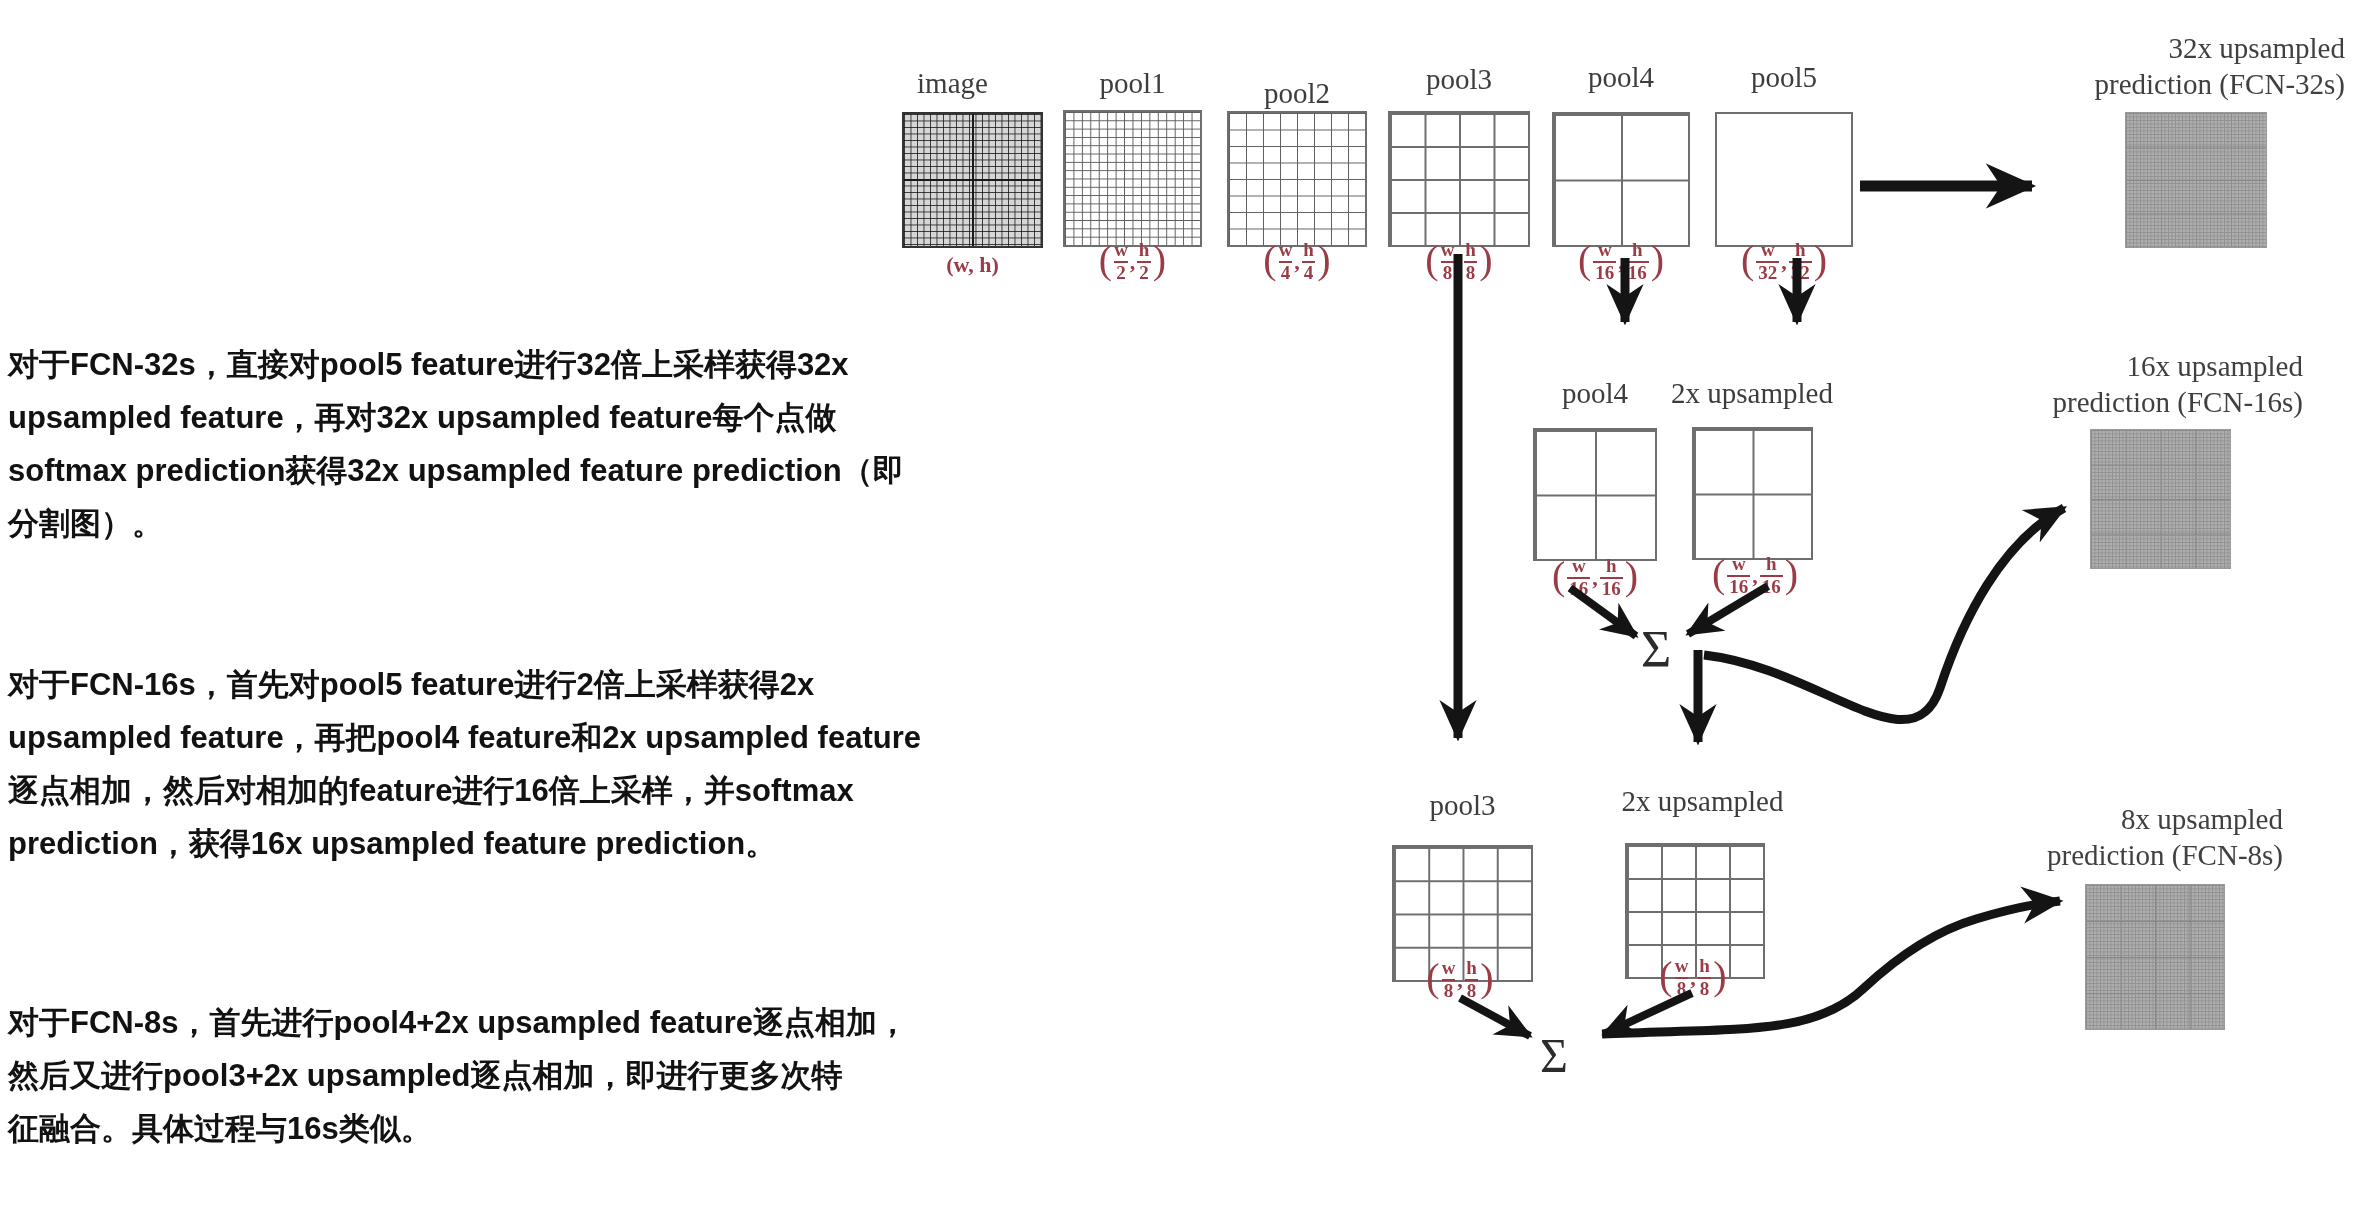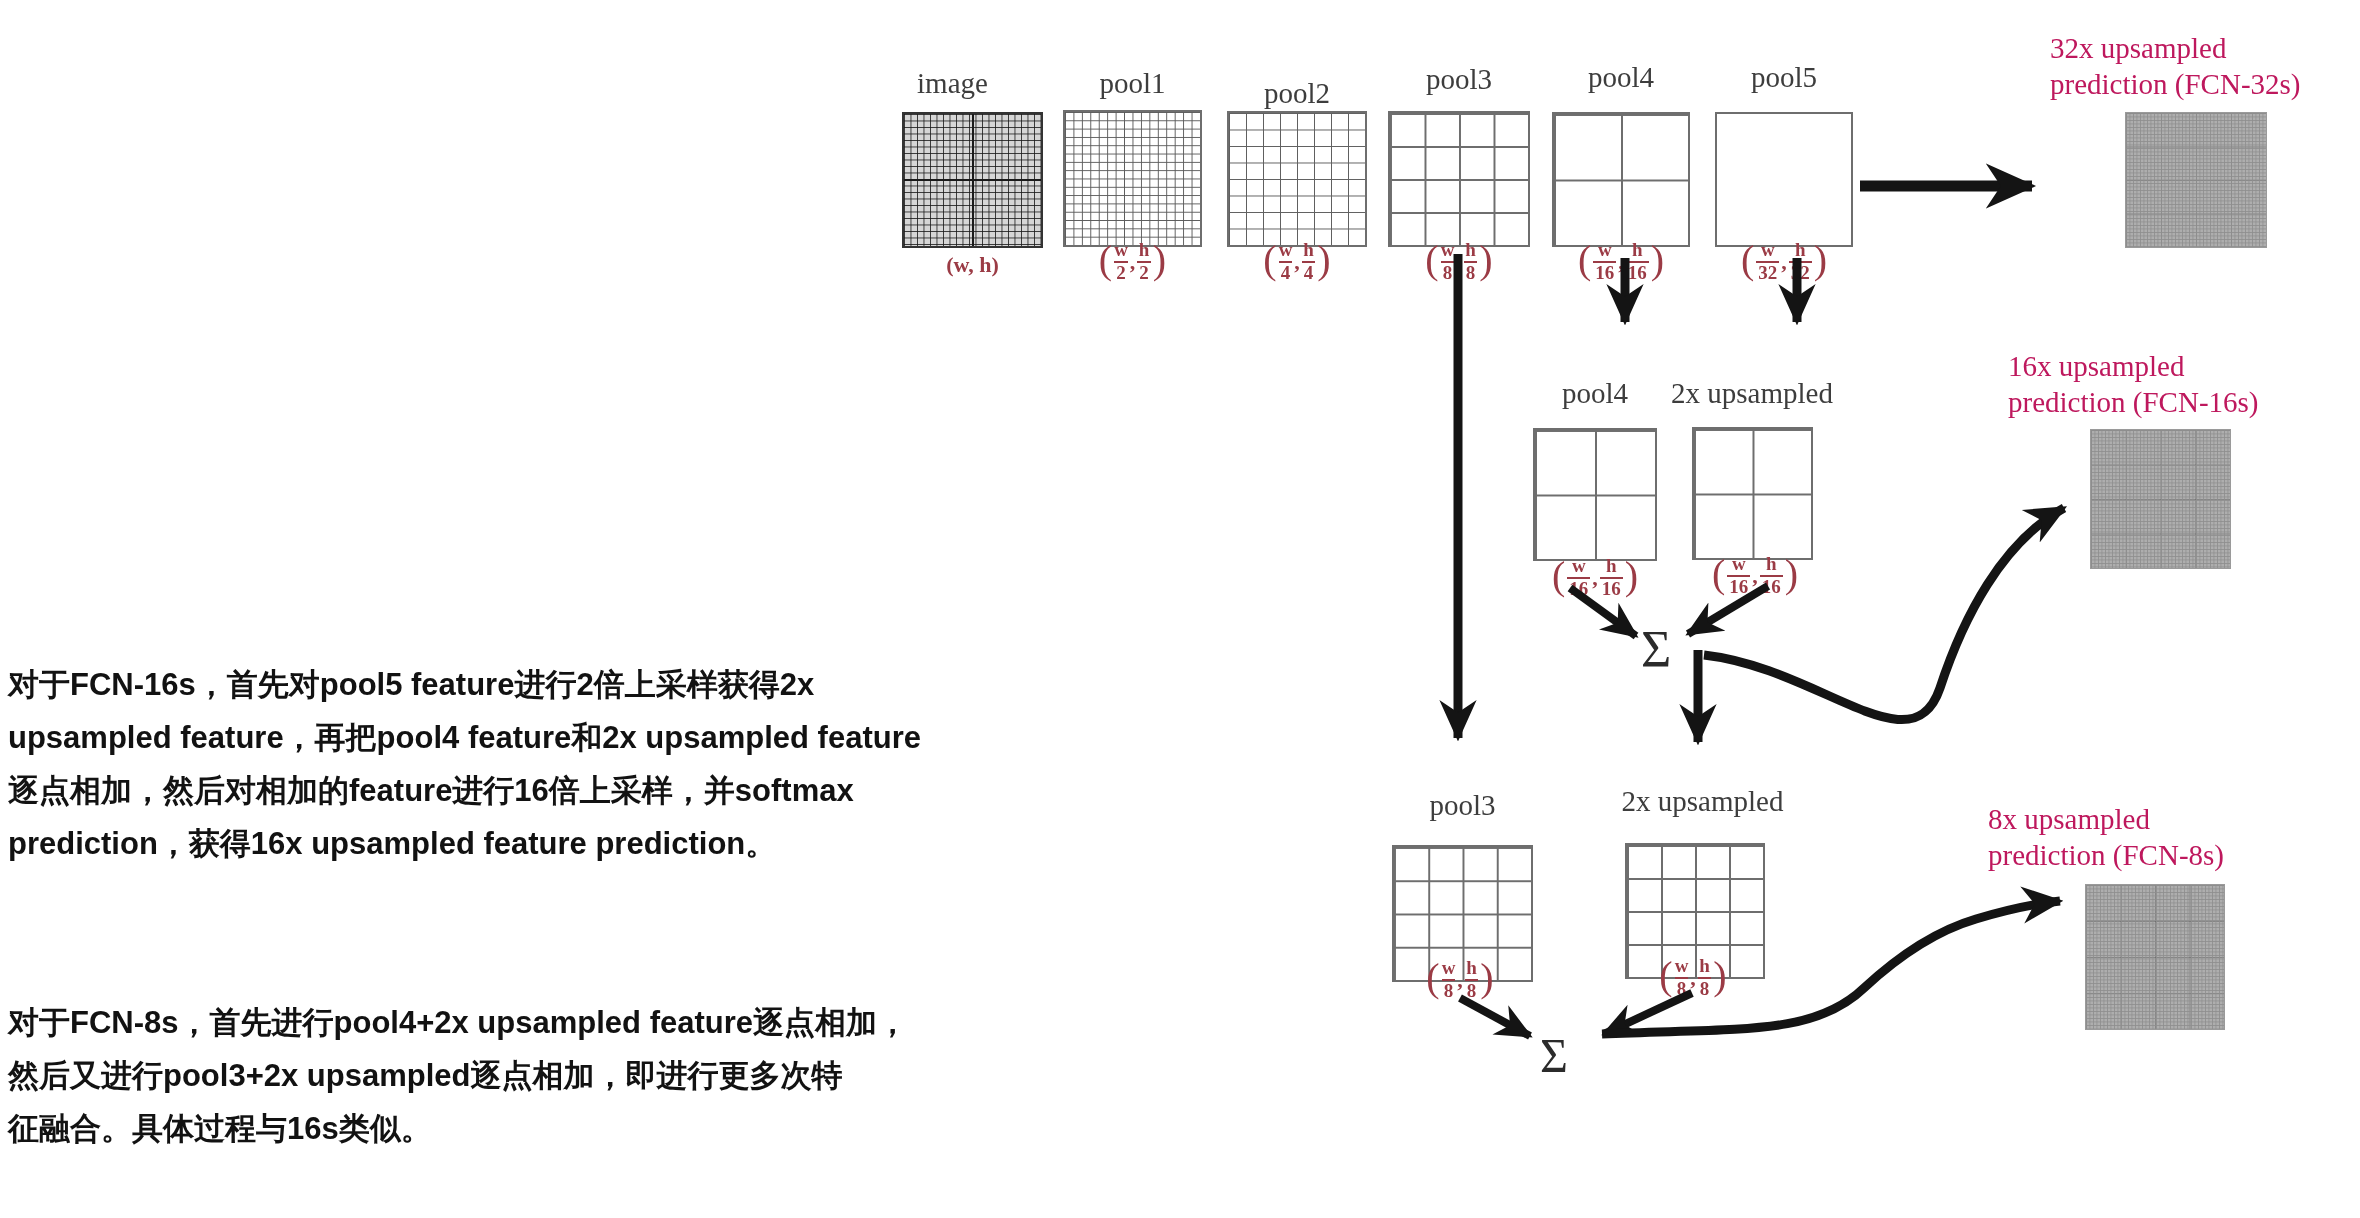--- a/index.html
+++ b/index.html
@@ -47,21 +47,21 @@
       background-image:
       linear-gradient(to right, rgba(142,142,142,.9) 1px, transparent 1px),
       linear-gradient(to bottom, rgba(142,142,142,.9) 1px, transparent 1px),
       linear-gradient(to right, rgba(85,85,85,.45) 1px, transparent 1px),
       linear-gradient(to bottom, rgba(85,85,85,.45) 1px, transparent 1px);
       background-size:3.5px 3.5px,3.5px 3.5px,25% 25%,25% 25%;}
 
   
   .dlabel{position:absolute;font:400 29px/34px "Liberation Serif",serif;color:var(--label-gray);
           text-align:center;}
-  .fcn-title{position:absolute;font:400 29px/36px "Liberation Serif",serif;color:#be185d;text-align:left;}
+  .fcn-title{position:absolute;font:400 29px/36px "Liberation Serif",serif;color:#404040;text-align:right;}
   .sigma{position:absolute;font-family:"Liberation Serif",serif;color:#2b2b2b;line-height:1;}
 
   
   .dim{position:absolute;color:var(--dim-red);font-family:"Liberation Serif",serif;font-weight:700;
        display:flex;align-items:center;justify-content:center;gap:2px;}
   .dim .paren{font-size:40px;font-weight:400;line-height:1;transform:translateY(-2px);}
   .frac{display:inline-flex;flex-direction:column;align-items:center;font-size:19px;line-height:1.08;}
   .frac .den{border-top:2px solid currentColor;padding:0 2px;}
   .dim .comma{font-size:22px;align-self:flex-end;padding-bottom:8px;}
   .dim-plain{position:absolute;color:var(--dim-red);font-family:"Liberation Serif",serif;
@@ -70,20 +70,26 @@
   
   svg.arrows{position:absolute;left:0;top:0;z-index:5;pointer-events:none;}
   .ar{stroke:var(--arrow-black);fill:none;marker-end:url(#ah);}
   .w9{stroke-width:9px;} .w11{stroke-width:11px;} .w8{stroke-width:8px;}
 </style>
 </head>
 <body>
 
 <div id="page">
 
+  <div class="para" style="top:338px;">
+    <div class="zh-line">对于FCN-32s，直接对pool5 feature进行32倍上采样获得32x</div>
+    <div class="zh-line">upsampled feature，再对32x upsampled feature每个点做</div>
+    <div class="zh-line">softmax prediction获得32x upsampled feature prediction（即</div>
+    <div class="zh-line">分割图）。</div>
+  </div>
   <div class="para" style="top:658px;">
     <div class="zh-line">对于FCN-16s，首先对pool5 feature进行2倍上采样获得2x</div>
     <div class="zh-line">upsampled feature，再把pool4 feature和2x upsampled feature</div>
     <div class="zh-line">逐点相加，然后对相加的feature进行16倍上采样，并softmax</div>
     <div class="zh-line">prediction，获得16x upsampled feature prediction。</div>
   </div>
   <div class="para" style="top:996px;">
     <div class="zh-line">对于FCN-8s，首先进行pool4+2x upsampled feature逐点相加，</div>
     <div class="zh-line">然后又进行pool3+2x upsampled逐点相加，即进行更多次特</div>
     <div class="zh-line">征融合。具体过程与16s类似。</div>

